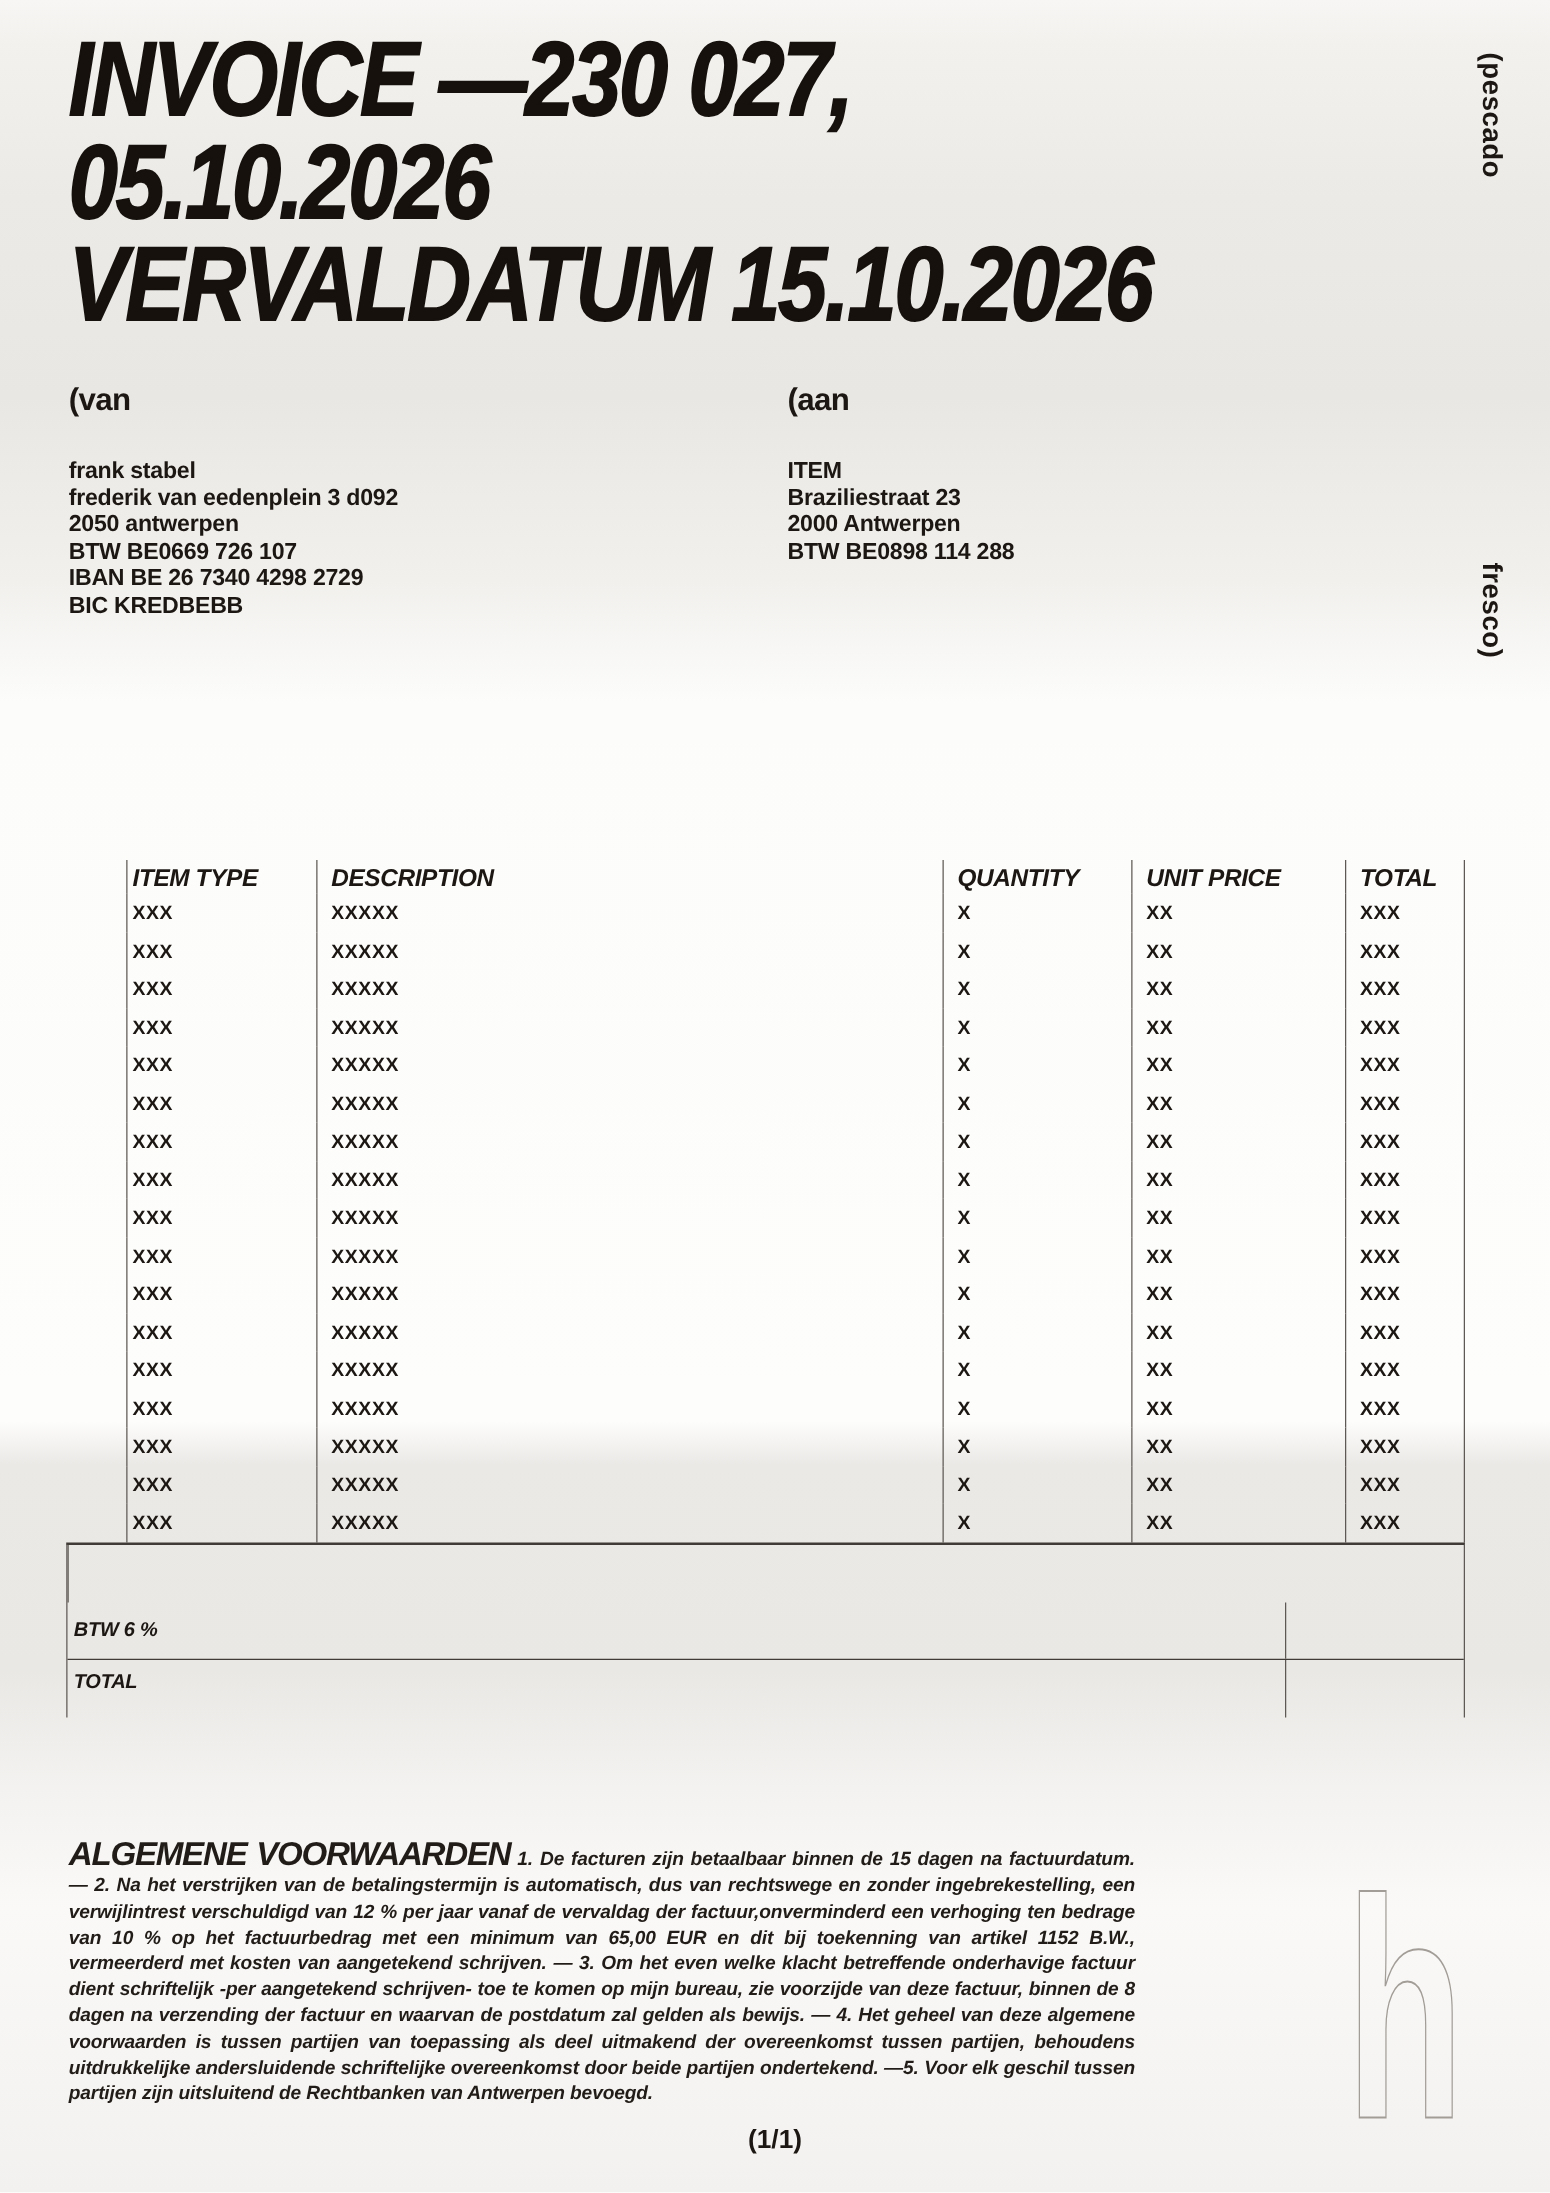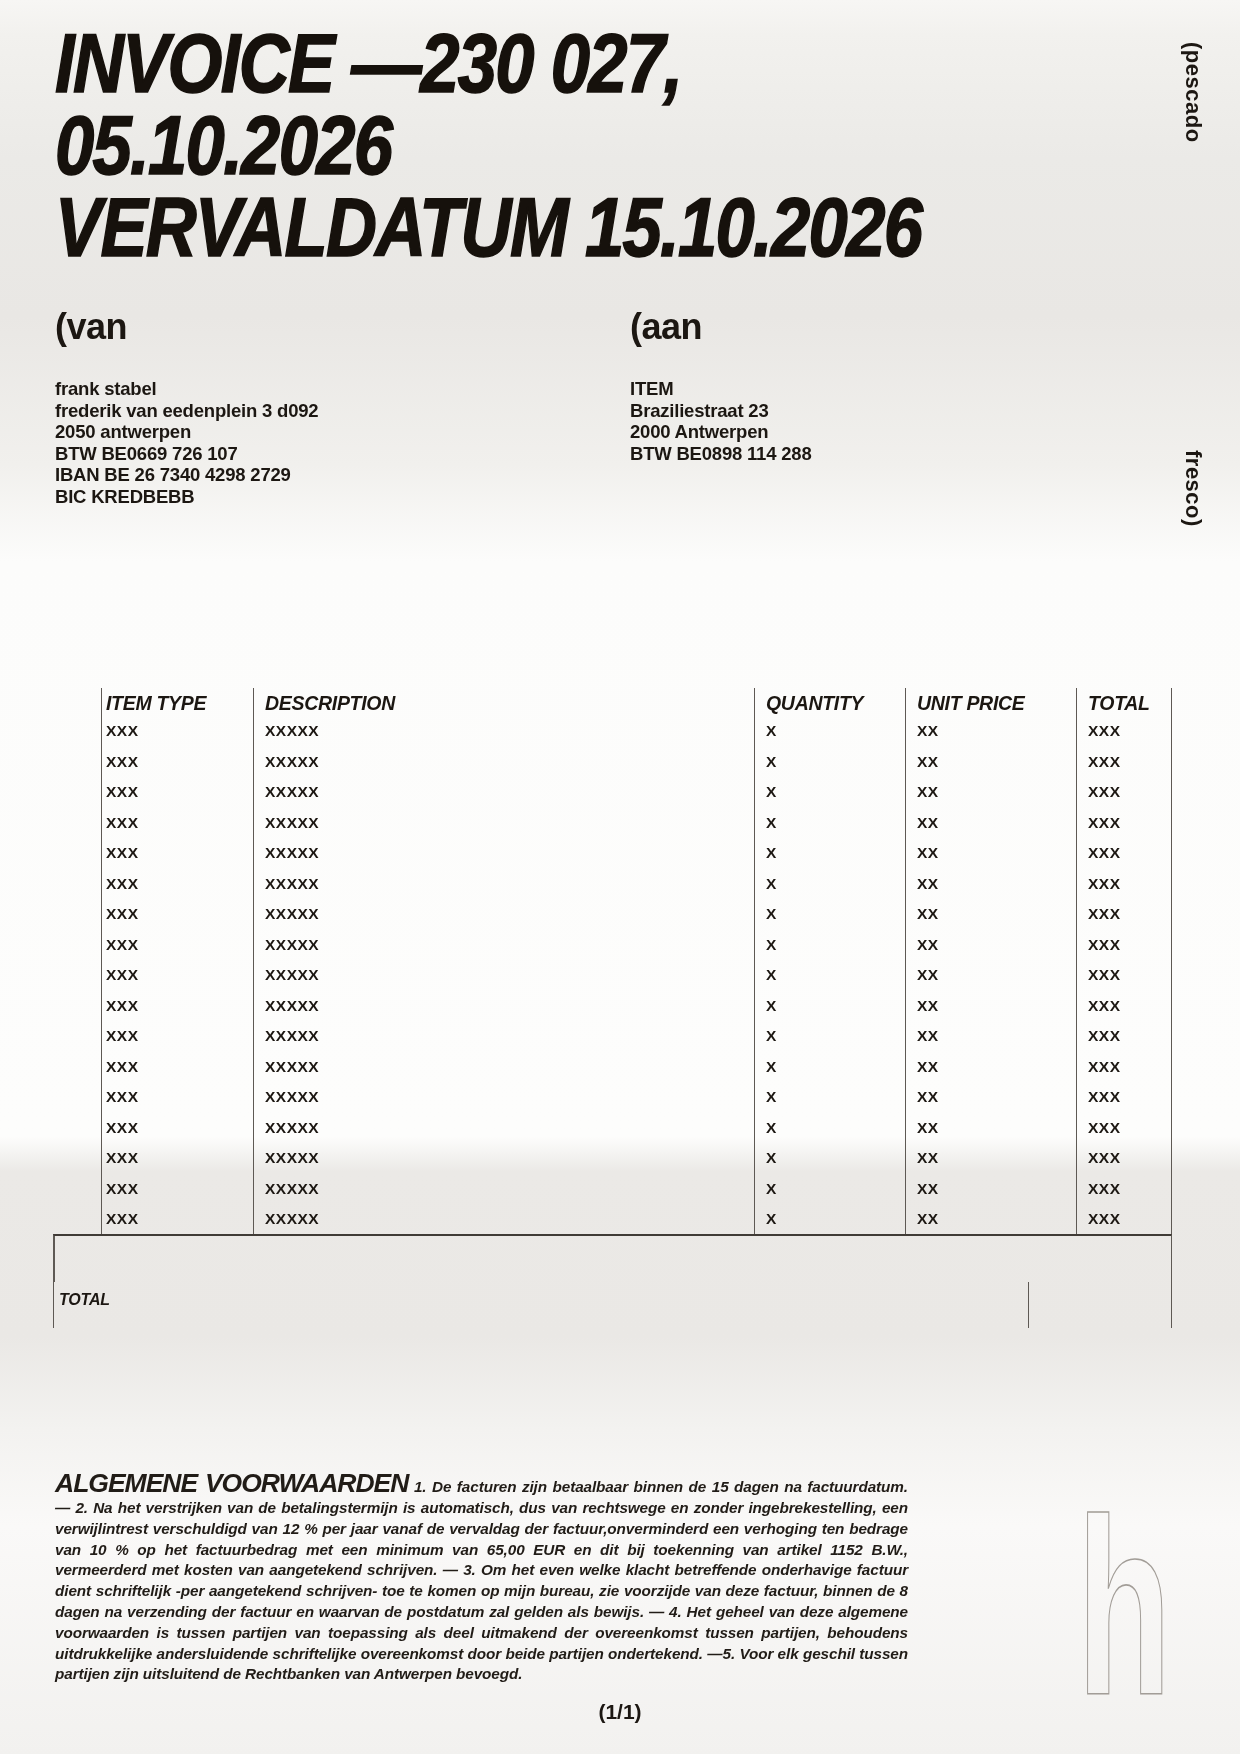--- a/index.html
+++ b/index.html
@@ -39,21 +39,21 @@
     color:#1c1712;white-space:nowrap;
     transform:rotate(90deg);transform-origin:left top;
   }
   .side-top{left:1206px;top:42px;}
   .side-bottom{left:1206px;top:450px;}
 
   
   .party{position:absolute;top:306px;}
   .party.from{left:55px;}
   .party.to{left:630px;}
-  .party-label{font-weight:700;font-size:36px;letter-spacing:-0.5px;margin:0 0 30px 0;}
+  .party-label{font-weight:700;font-size:25px;letter-spacing:-0.5px;margin:0 0 30px 0;}
   .party-lines{margin:0;font-weight:700;font-size:18.5px;line-height:21.6px;letter-spacing:-0.2px;}
 
   
   .itable{position:absolute;left:53px;top:688px;width:1119px;border-right:1.2px solid #5e5954;box-sizing:border-box;}
   .trow{display:grid;grid-template-columns:152px 501px 151px 171px 144px;padding-left:48px;}
   .tcell{border-left:1.2px solid #5e5954;padding:4px 0 0 11px;box-sizing:border-box;overflow:hidden;}
   .tcell.first{padding-left:4px;}
   .thead .tcell{height:27px;font-style:italic;font-weight:700;font-size:19.5px;letter-spacing:-0.3px;}
   .tbody .tcell{height:30.5px;font-weight:700;font-size:15.5px;letter-spacing:.5px;padding-top:7px;}
 
@@ -248,20 +248,24 @@
         <div class="tcell">XX</div>
         <div class="tcell">XXX</div>
       </div>
       </div>
   </div>
 
   <div class="isummary">
     <div class="srow">
       <div class="svalue"></div>
     </div>
+    <div class="srow mid">
+      <div class="slabel">BTW 6 %</div>
+      <div class="svalue"></div>
+    </div>
     <div class="srow last">
       <div class="slabel">TOTAL</div>
       <div class="svalue"></div>
     </div>
   </div>
 
   <p class="terms"><span class="terms-head">ALGEMENE VOORWAARDEN</span>&nbsp;<span>1. De facturen zijn betaalbaar binnen de 15 dagen na factuurdatum. — 2. Na het verstrijken van de betalingstermijn is automatisch, dus van rechtswege en zonder ingebrekestelling, een verwijlintrest verschuldigd van 12 % per jaar vanaf de vervaldag der factuur,onverminderd een verhoging ten bedrage van 10 % op het factuurbedrag met een minimum van 65,00 EUR en dit bij toekenning van artikel 1152 B.W., vermeerderd met kosten van aangetekend schrijven. — 3. Om het even welke klacht betreffende onderhavige factuur dient schriftelijk -per aangetekend schrijven- toe te komen op mijn bureau, zie voorzijde van deze factuur, binnen de 8 dagen na verzending der factuur en waarvan de postdatum zal gelden als bewijs. — 4. Het geheel van deze algemene voorwaarden is tussen partijen van toepassing als deel uitmakend der overeenkomst tussen partijen, behoudens uitdrukkelijke andersluidende schriftelijke overeenkomst door beide partijen ondertekend. —5. Voor elk geschil tussen partijen zijn uitsluitend de Rechtbanken van Antwerpen bevoegd.</span></p>
 
   <div class="h-logo">
     <svg width="150" height="215" viewBox="0 0 150 215">

